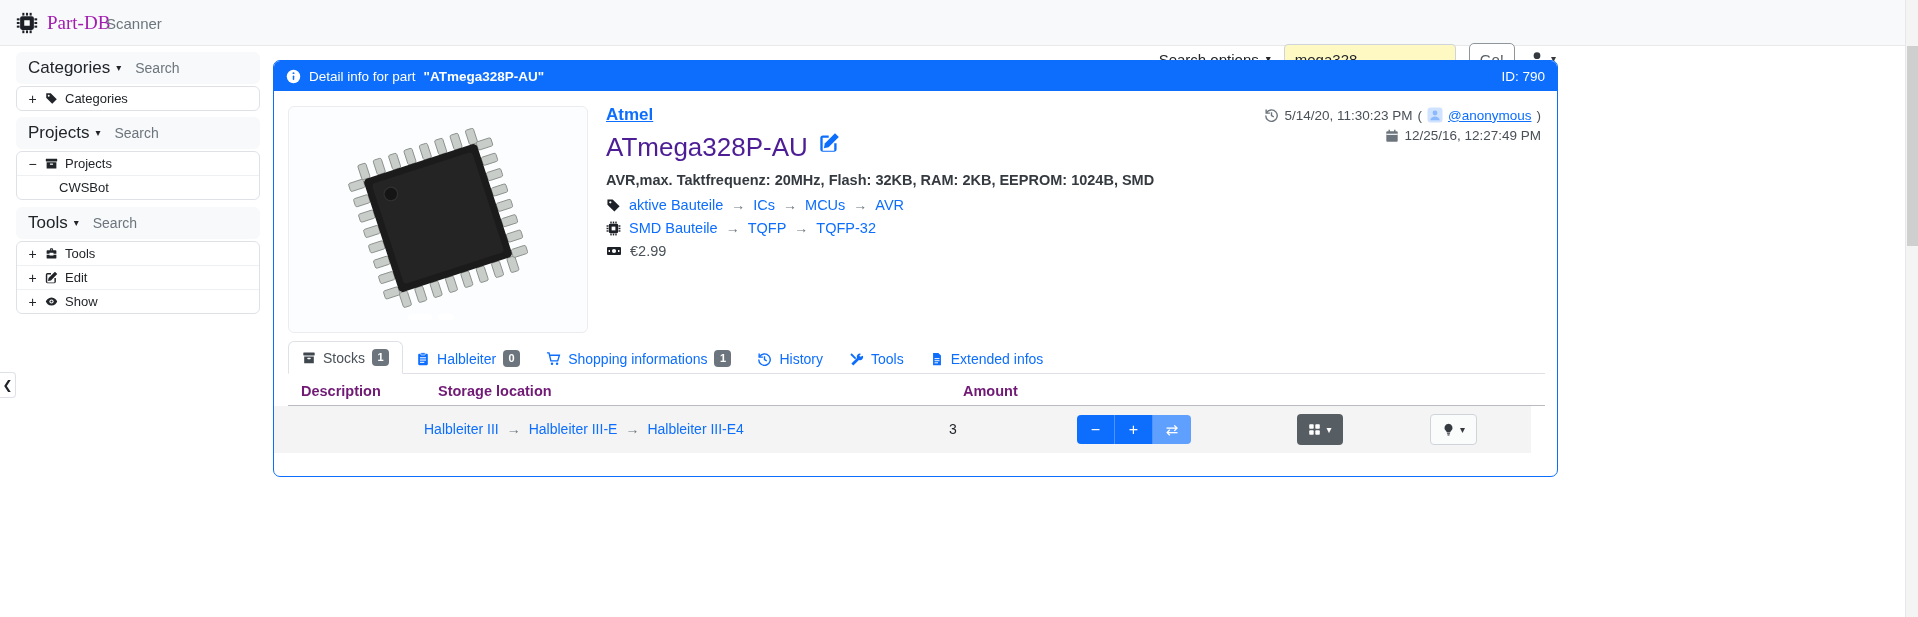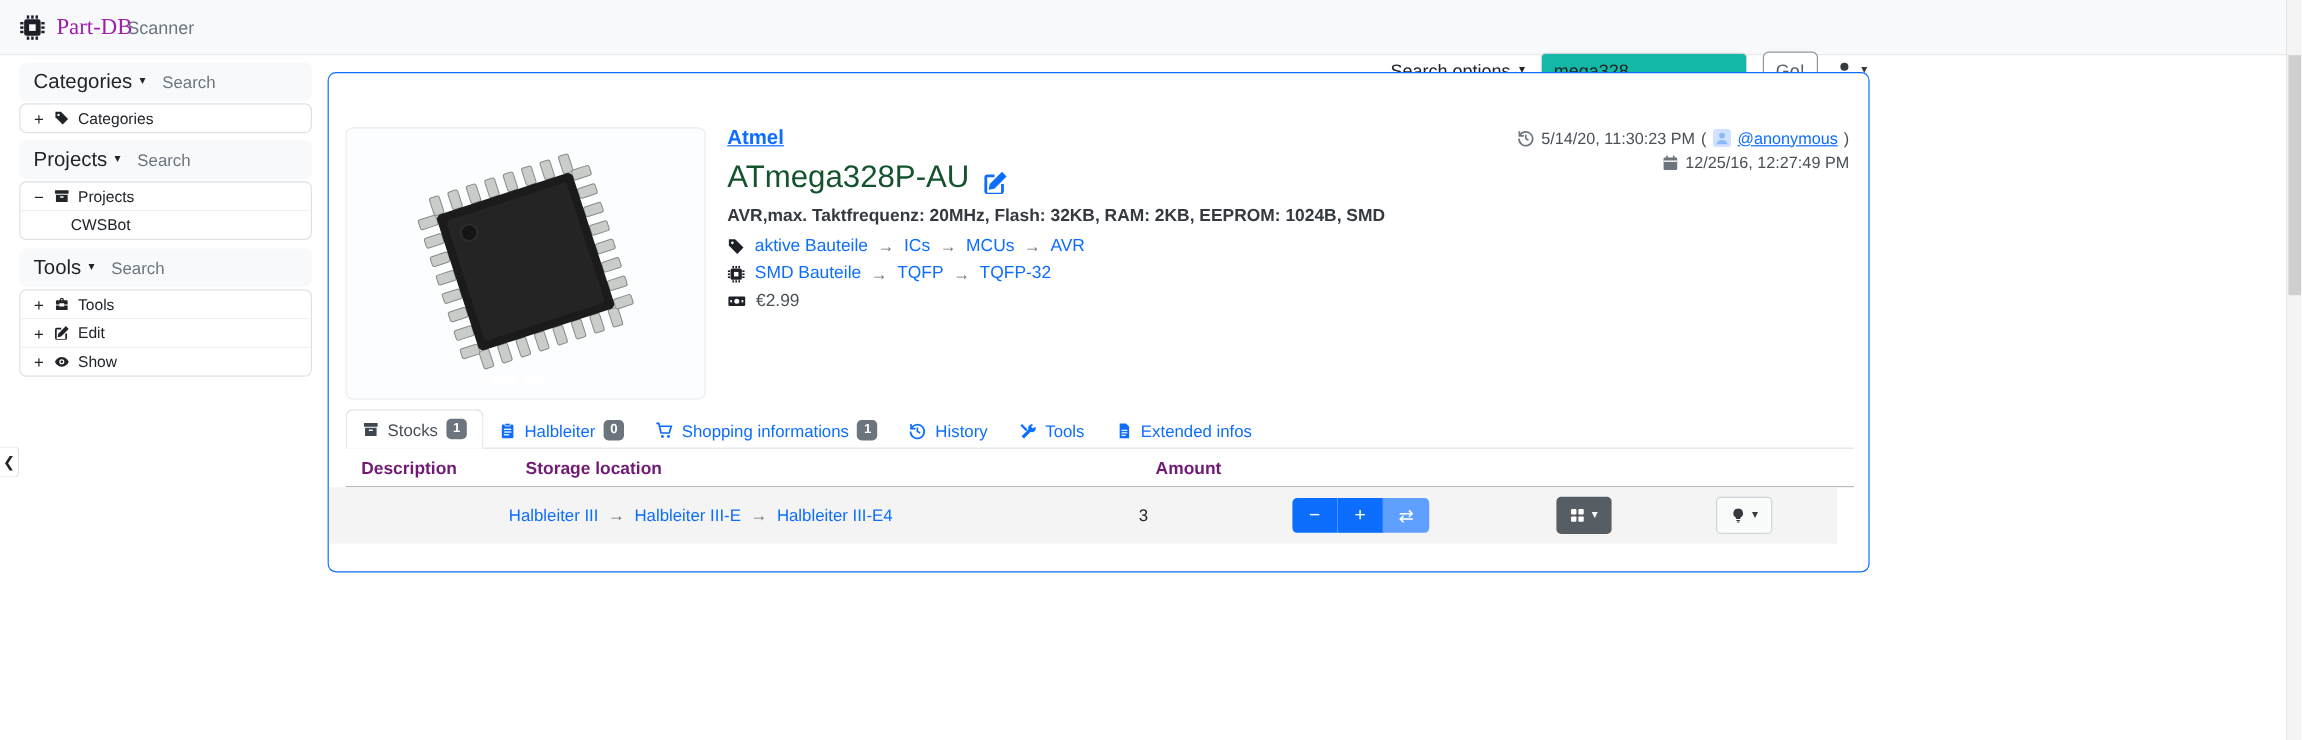--- a/index.html
+++ b/index.html
@@ -6,21 +6,21 @@
   body{font-family:"Liberation Sans",sans-serif;-webkit-font-smoothing:antialiased;}
   .screen{position:relative;width:1918px;height:617px;background:#fff;overflow:hidden;}
 
   
   .navbar{position:absolute;top:0;left:0;width:1918px;height:46px;background:#f8f9fa;border-bottom:1px solid #e9e9e9;box-sizing:border-box;}
   .brand{position:absolute;left:16px;top:0;height:46px;display:flex;align-items:center;gap:9px;font-size:19px;color:#a21caf;cursor:pointer;font-family:Liberation Serif, serif;}
   .nav-scanner{position:absolute;left:106px;top:0;height:46px;display:flex;align-items:center;font-size:15px;color:#6c757d;cursor:pointer;}
   .nav-right{position:absolute;right:362px;top:0;height:62px;display:flex;align-items:center;gap:13px;margin-top:28px;}
   .search-options{display:flex;align-items:center;gap:7px;font-size:15px;color:#212529;cursor:pointer;}
   .caret{font-size:10px;line-height:1;}
-  .nav-search-input{width:150px;height:28px;border:1px solid #ced4da;border-radius:4px;padding:0 10px;font-size:15px;color:#212529;font-family:inherit;background:#14b8a6;}
+  .nav-search-input{width:150px;height:28px;border:1px solid #ced4da;border-radius:4px;padding:0 10px;font-size:15px;color:#212529;font-family:inherit;background:#fef9c3;}
   .go-btn{height:32px;padding:0 10px;background:#fff;border:1px solid #8e969c;border-radius:5px;font-size:15px;color:#565e64;cursor:pointer;font-family:inherit;}
   .user-menu{display:flex;align-items:center;gap:5px;color:#343a40;cursor:pointer;}
 
   
   .side-header{position:absolute;left:16px;width:244px;height:32px;background:#f8f9fa;border-radius:6px;display:flex;align-items:center;padding:0 12px;box-sizing:border-box;gap:12px;}
   .side-title{display:flex;align-items:center;gap:6px;font-size:17px;color:#212529;cursor:pointer;white-space:nowrap;}
   .side-search{flex:1;min-width:0;border:none;background:transparent;font-size:14px;color:#495057;outline:none;font-family:inherit;}
   .side-search::placeholder{color:#6c757d;}
   .tree-card{position:absolute;left:16px;width:244px;background:#fff;border:1px solid #dee2e6;border-radius:6px;box-sizing:border-box;overflow:hidden;}
   .tree-row{height:23px;display:flex;align-items:center;gap:7px;padding:0 10px;font-size:13px;color:#212529;border-top:1px solid #eef0f2;cursor:pointer;}
@@ -31,21 +31,21 @@
 
   
   .card{position:absolute;left:273px;top:60px;width:1285px;height:417px;background:#fff;border:1px solid #0d6efd;border-radius:7px;box-sizing:border-box;overflow:hidden;}
   .card-header{height:30px;background:#0d6efd;color:#fff;display:flex;align-items:center;gap:8px;padding:0 12px;font-size:13.5px;}
   .card-header .grow{flex:1;}
   .alert-part-name{font-weight:bold;}
   .img-card{position:absolute;left:14px;top:45px;width:298px;height:225px;background:#fcfdfe;border:1px solid #ececf0;border-radius:6px;display:flex;align-items:center;justify-content:center;cursor:pointer;}
 
   .info-col{position:absolute;left:332px;top:44px;}
   .manu-link{display:inline-block;font-size:17px;font-weight:bold;color:#0d6efd;text-decoration:underline;margin-bottom:7px;cursor:pointer;}
-  .part-title{display:flex;align-items:flex-end;gap:11px;font-size:26px;color:#14532d;margin-bottom:9px;}
+  .part-title{display:flex;align-items:flex-start;gap:11px;font-size:26px;color:#4c1d95;margin-bottom:9px;}
   .edit-ic{cursor:pointer;}
   .part-desc{font-size:14.5px;font-weight:bold;color:#343a40;margin-bottom:9px;}
   .attr-row{display:flex;align-items:center;gap:8px;font-size:14.5px;color:#495057;margin-bottom:7px;}
   .bc-link{color:#0d6efd;cursor:pointer;}
   .bc-arrow{color:#6c757d;font-weight:bold;font-size:14px;}
 
   .timestamps{position:absolute;right:16px;top:46px;display:flex;flex-direction:column;align-items:flex-end;gap:5px;font-size:13.5px;color:#495057;}
   .ts-row{display:flex;align-items:center;gap:5px;justify-content:space-between;}
   .user-link{color:#0d6efd;text-decoration:underline;cursor:pointer;}
 
@@ -197,20 +197,31 @@
       <span>Show</span>
     </div>
   </div>
 
   <div class="collapse-tab">
     <span>❮</span>
   </div>
 
   <div class="card">
 
+    <div class="card-header">
+      <svg class="ic" width="15" height="15" viewBox="0 0 16 16">
+        <circle cx="8" cy="8" r="7.2" fill="#fff"></circle>
+        <rect x="7.2" y="6.8" width="1.6" height="5" rx="0.8" fill="#0d6efd"></rect>
+        <circle cx="8" cy="4.4" r="1.05" fill="#0d6efd"></circle>
+      </svg>
+      <span>Detail info for part</span>
+      <span class="alert-part-name">"ATmega328P-AU"</span>
+      <span class="grow"></span>
+      <span>ID: 790</span>
+    </div>
 
     <div class="img-card">
       <svg width="284" height="212" viewBox="0 0 284 212">
         <defs>
           <rect id="ldv" x="-5" y="0" width="10" height="18" rx="2" fill="#c9cdc9" stroke="#878c87" stroke-width="1"></rect>
           <rect id="ldh" x="0" y="-5" width="18" height="10" rx="2" fill="#c9cdc9" stroke="#878c87" stroke-width="1"></rect>
         </defs>
         <g transform="translate(142,104) rotate(-18) scale(0.85)">
           <g>
             <use href="#ldv" x="-66" y="-88"></use>

